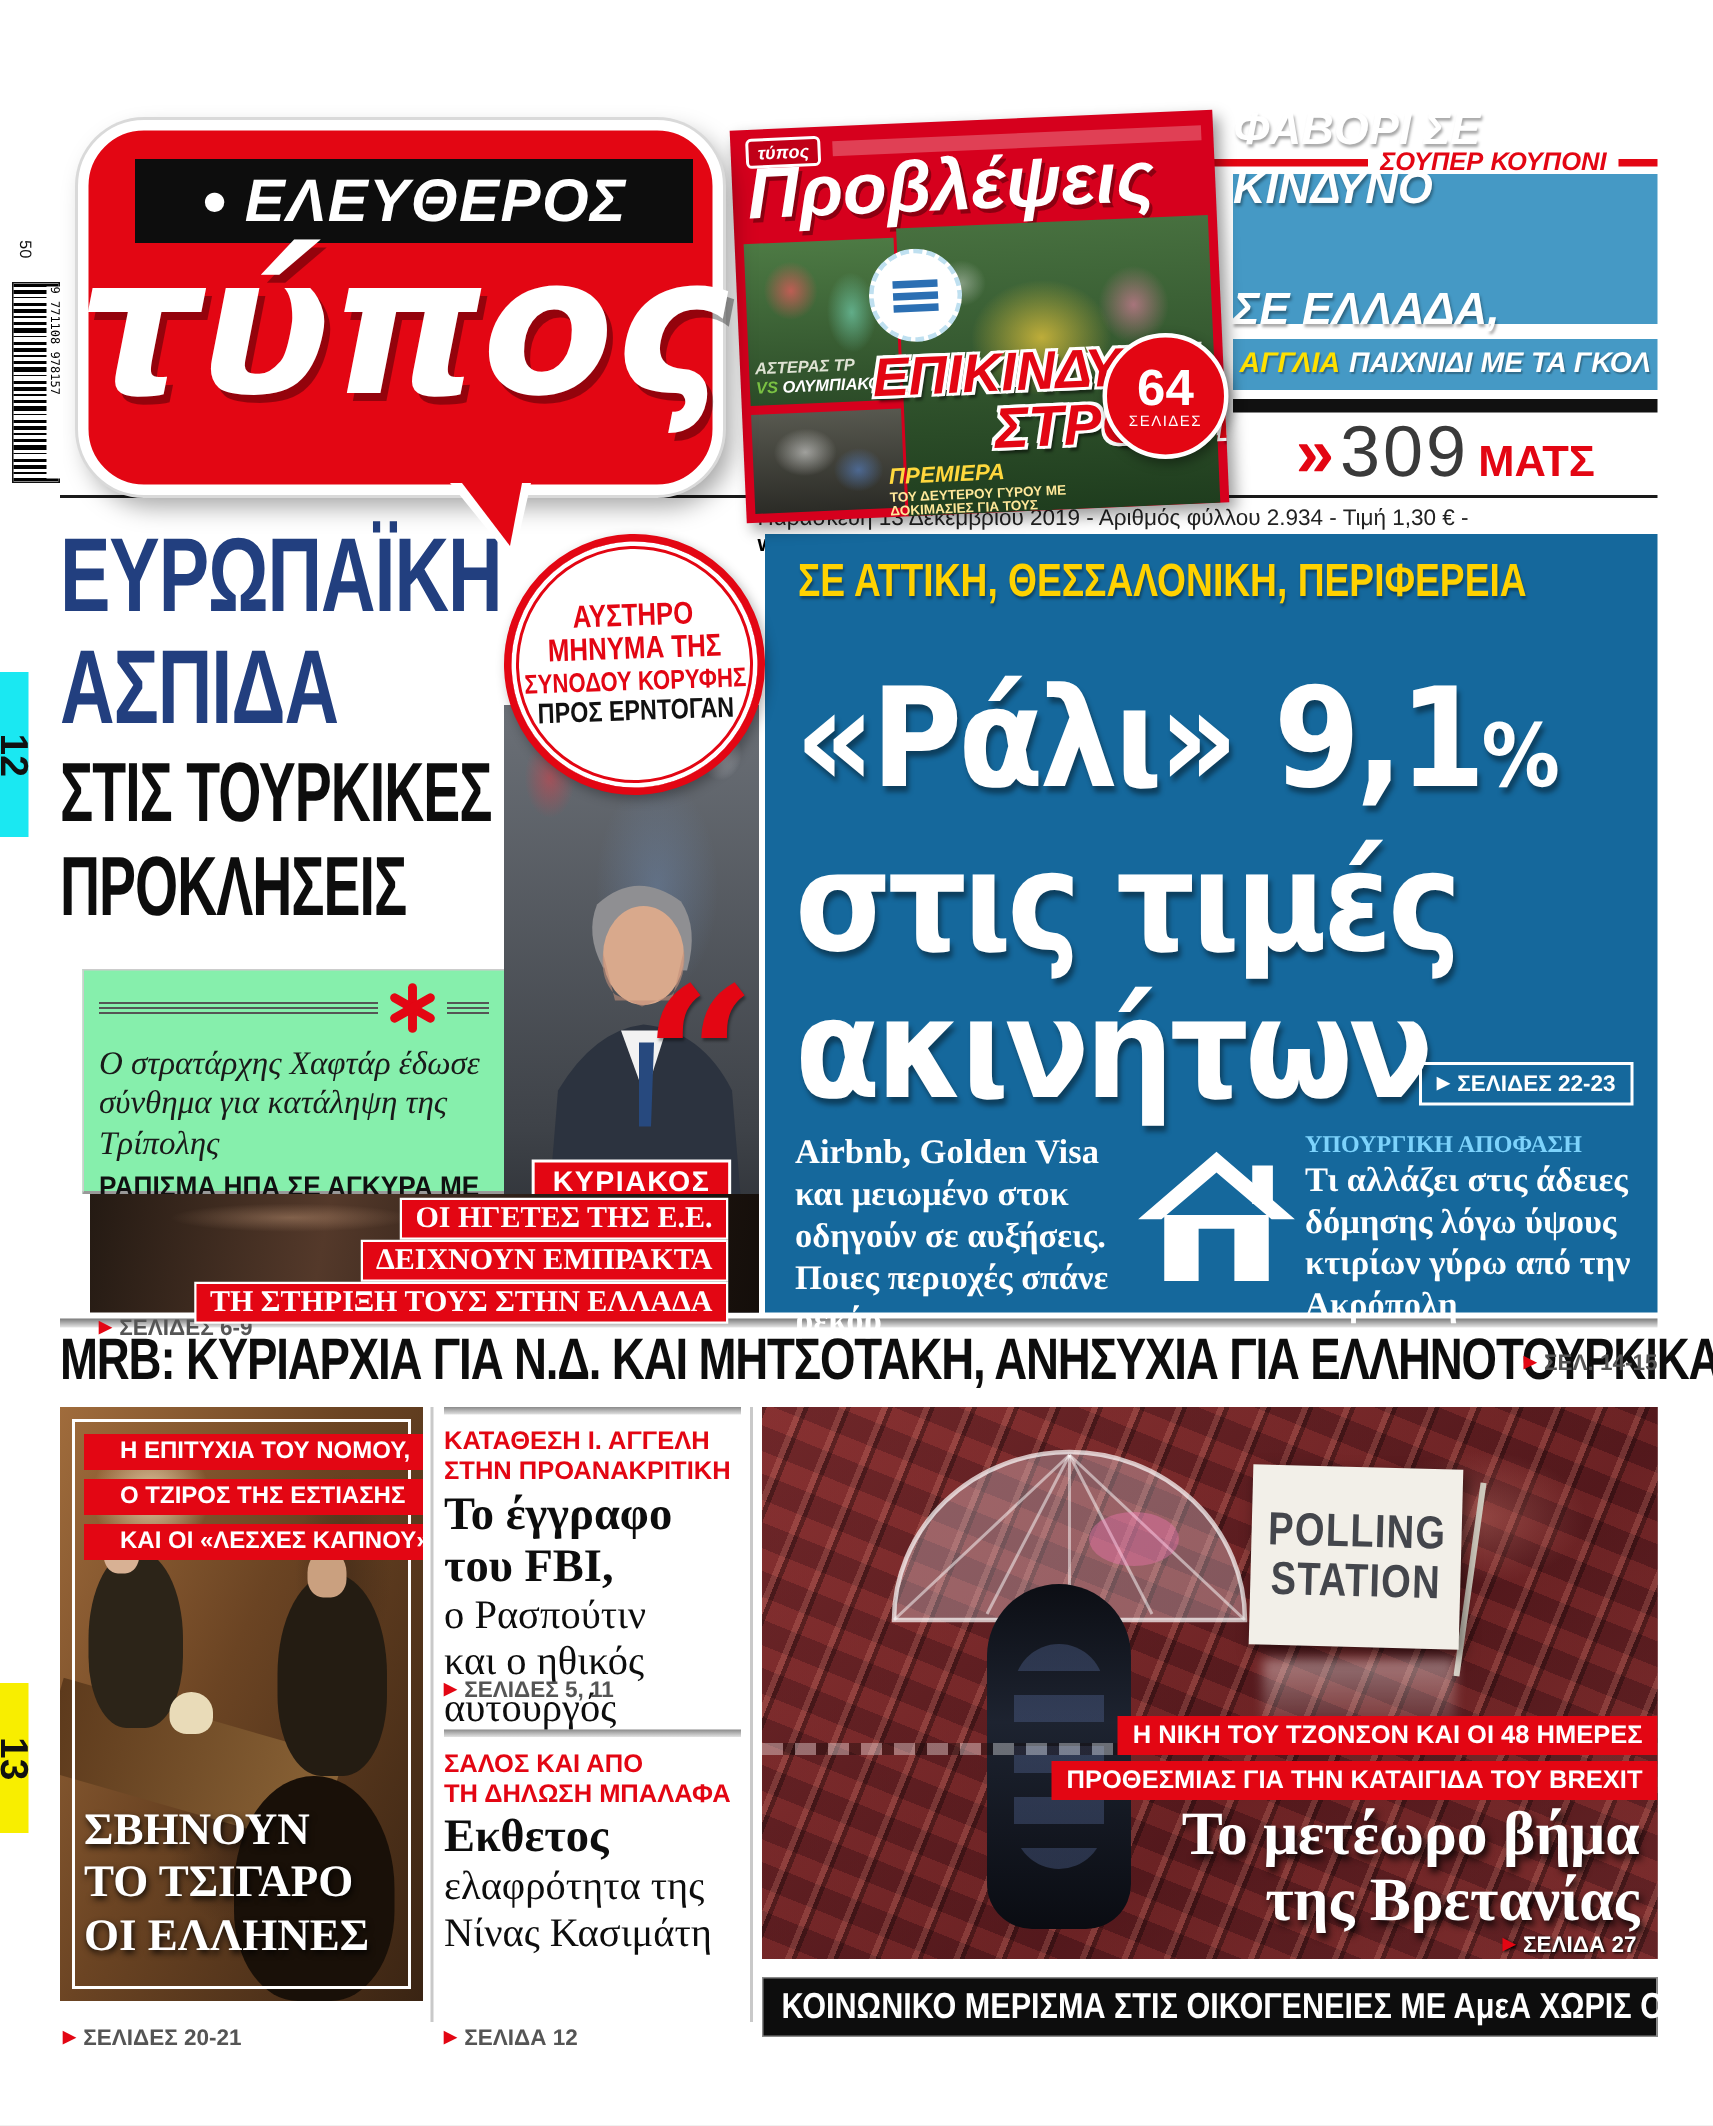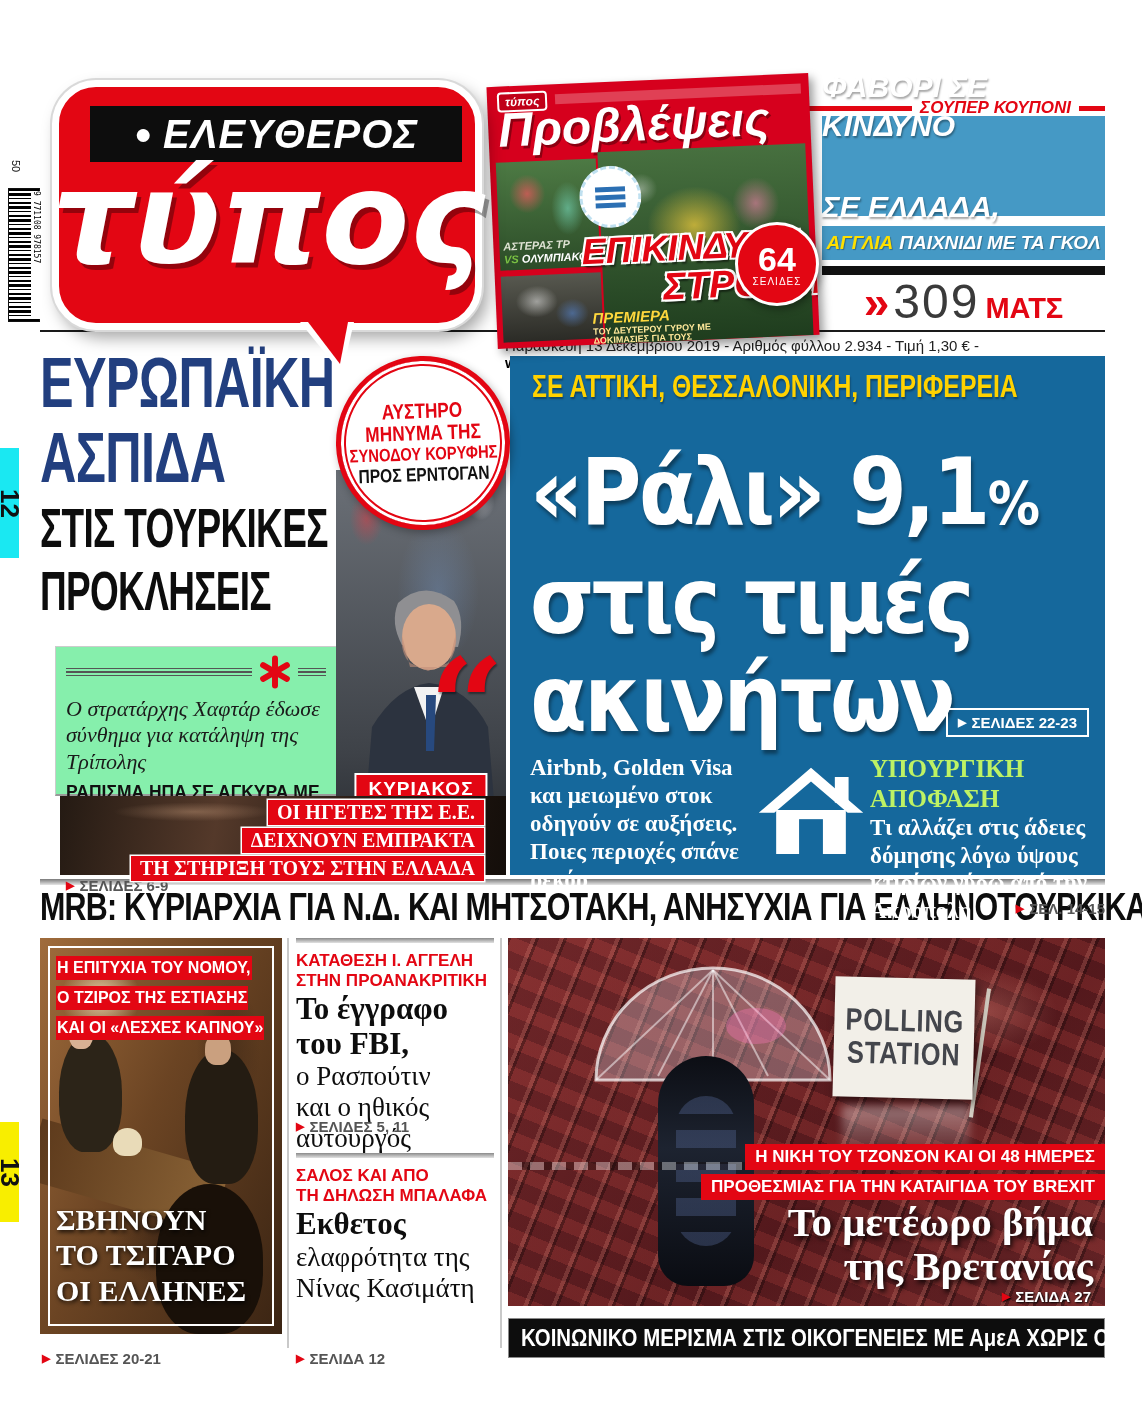--- a/index.html
+++ b/index.html
@@ -148,42 +148,42 @@
   .mainhl .sx{transform:scaleX(.9);}
   .mainhl .pct{font-size:58px;letter-spacing:0;}
   .pagesbox{position:absolute;right:16px;top:352px;border:2px solid #fff;color:#fff;font-weight:bold;
             font-size:15px;padding:4px 10px;}
   .pagesbox .arr{font-size:11px;margin-right:5px;vertical-align:2px;}
   .bluerow{position:absolute;left:20px;top:398px;width:558px;display:flex;}
   .bluerow .ltxt{width:222px;color:#fff;font-family:"Liberation Serif",serif;font-weight:bold;
                  font-size:23px;line-height:1.22;}
   .bluerow .house{width:118px;display:flex;align-items:flex-start;justify-content:center;padding-top:8px;}
   .bluerow .rtxt{width:218px;font-family:"Liberation Serif",serif;font-weight:bold;font-size:23px;line-height:1.2;color:#fff;}
-  .bluerow .rtxt .yk{color:#bef264;font-size:25px;display:block;}
+  .bluerow .rtxt .yk{color:#7dd3fc;font-size:16px;display:block;}
 
   
   .mrb-bar{left:40px;top:879px;width:1065px;height:6px;background:linear-gradient(180deg,#7a7a7a,#e6e6e6);}
   .mrb{left:40px;top:886px;width:1065px;height:42px;display:flex;align-items:center;}
   .mrb .hl{font-weight:bold;font-size:39px;color:#0d0d0d;letter-spacing:-1px;transform:scaleX(.78);transform-origin:0 50%;white-space:nowrap;}
   .mrb .pages{position:absolute;right:0;top:14px;}
 
   
   .vline{width:2px;background:#c9c9c9;z-index:1;}
   .graybar{height:5px;background:linear-gradient(180deg,#8a8a8a,#e2e2e2);}
   .smoke{left:40px;top:938px;width:242px;height:396px;overflow:hidden;z-index:2;
          background:radial-gradient(closest-side at 25% 15%,rgba(242,222,184,.85),transparent 65%),
                     radial-gradient(closest-side at 78% 28%,rgba(70,45,25,.85),transparent 60%),
                     radial-gradient(closest-side at 55% 75%,rgba(50,30,18,.7),transparent 55%),
                     linear-gradient(115deg,#a06c3c 0%,#6b4423 45%,#3a2413 100%);}
   .smoke .counter{position:absolute;left:-10px;top:52%;width:80%;height:16%;
                   background:linear-gradient(90deg,#5d3a1c,#8a6336);transform:rotate(16deg);}
   .smoke .fig{position:absolute;border-radius:50% 50% 40% 40%;}
   .smoke .inner{position:absolute;inset:8px;border:2px solid #fff;pointer-events:none;}
   .smoke-labels{position:absolute;left:16px;top:18px;display:flex;flex-direction:column;align-items:flex-start;gap:6px;}
-  .smoke-labels span{background:#e30613;color:#fff;font-weight:bold;font-size:16px;padding:3px 1px;white-space:nowrap;}
+  .smoke-labels span{background:#e30613;color:#fff;font-weight:bold;font-size:16px;padding:3px 24px;white-space:nowrap;}
   .smoke-hl{position:absolute;left:16px;bottom:26px;color:#fff;font-family:"Liberation Serif",serif;
             font-weight:bold;font-size:30px;line-height:1.18;text-shadow:1px 2px 4px rgba(0,0,0,.85);}
   .story{width:198px;z-index:2;}
   .story .kick{color:#e30613;font-weight:bold;font-size:17px;line-height:1.2;margin-top:8px;}
   .story .hb{font-family:"Liberation Serif",serif;font-weight:bold;font-size:31px;line-height:1.12;color:#0d0d0d;}
   .story .hn{font-family:"Liberation Serif",serif;font-size:27px;line-height:1.15;color:#0d0d0d;}
   .brexit{left:508px;top:938px;width:597px;height:368px;overflow:hidden;z-index:2;
           background-color:#5e2022;
           background-image:radial-gradient(closest-side at 80% 20%,rgba(200,120,110,.4),transparent 60%),
             repeating-linear-gradient(112deg,rgba(0,0,0,.3) 0 3px,transparent 3px 26px),

